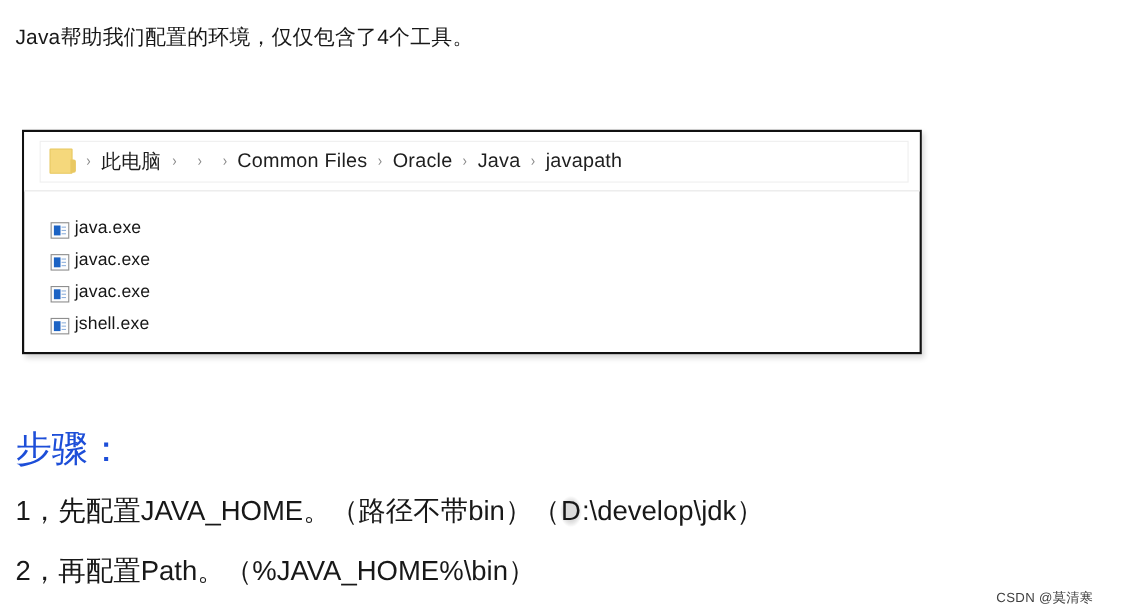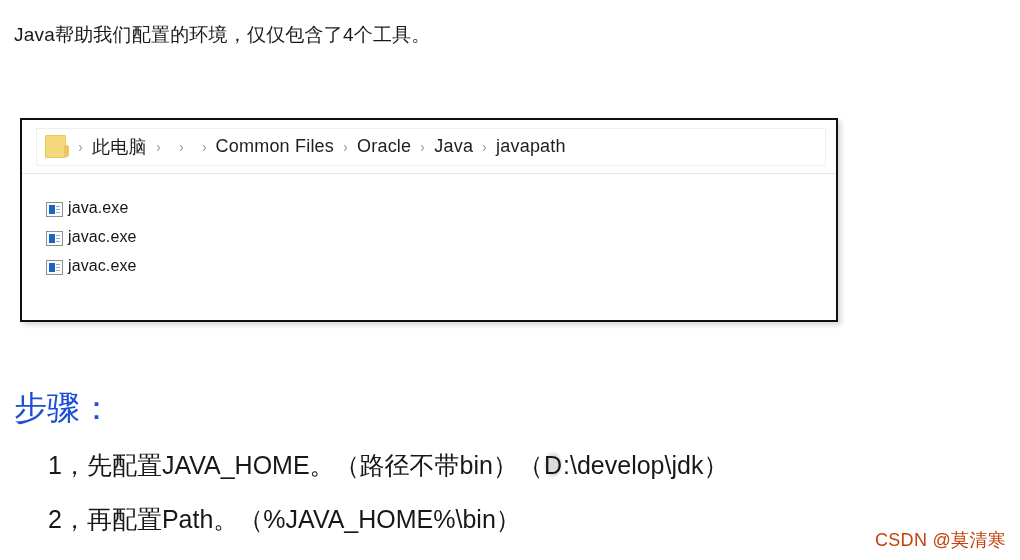--- a/index.html
+++ b/index.html
@@ -155,36 +155,35 @@
     color: #1d4ed8;
     white-space: nowrap;
   }
   .step-line {
     position: absolute;
     left: 14px;
     font-size: 25px;
     line-height: 34px;
     color: #181818;
     white-space: nowrap;
-    margin-left: 34px;
   }
   .step-1 { top: 448px; }
   .step-2 { top: 502px; }
   .hl-char {
     background: radial-gradient(ellipse at center, #dcdcdc 45%, rgba(220,220,220,0) 72%);
     padding: 0 1px;
   }
 
   
   .watermark {
     position: absolute;
-    right: 14px;
+    right: 26px;
     bottom: 8px;
-    font-size: 18px;
-    color: #c2410c;
+    font-size: 12px;
+    color: #404040;
     white-space: nowrap;
     letter-spacing: 0.3px;
   }
 </style>
 </head>
 <body>
 
 <div class="slide-heading">Java帮助我们配置的环境，仅仅包含了4个工具。</div>
 
 <div class="explorer-panel">
@@ -246,20 +245,31 @@
         <span class="blk"></span>
         <span class="lines">
             <i></i>
             <i></i>
             <i></i>
           </span>
       </span>
       <span class="file-name">javac.exe</span>
     </div>
 
+    <div class="file-row">
+      <span class="file-icon">
+        <span class="blk"></span>
+        <span class="lines">
+            <i></i>
+            <i></i>
+            <i></i>
+          </span>
+      </span>
+      <span class="file-name">jshell.exe</span>
+    </div>
 
   </div>
 </div>
 
 <div class="steps-title">步骤：</div>
 
 <div class="step-line step-1">
   <span>1，先配置JAVA_HOME。（路径不带bin）（</span><span class="hl-char">D</span><span>:\develop\jdk）</span>
 </div>
 

